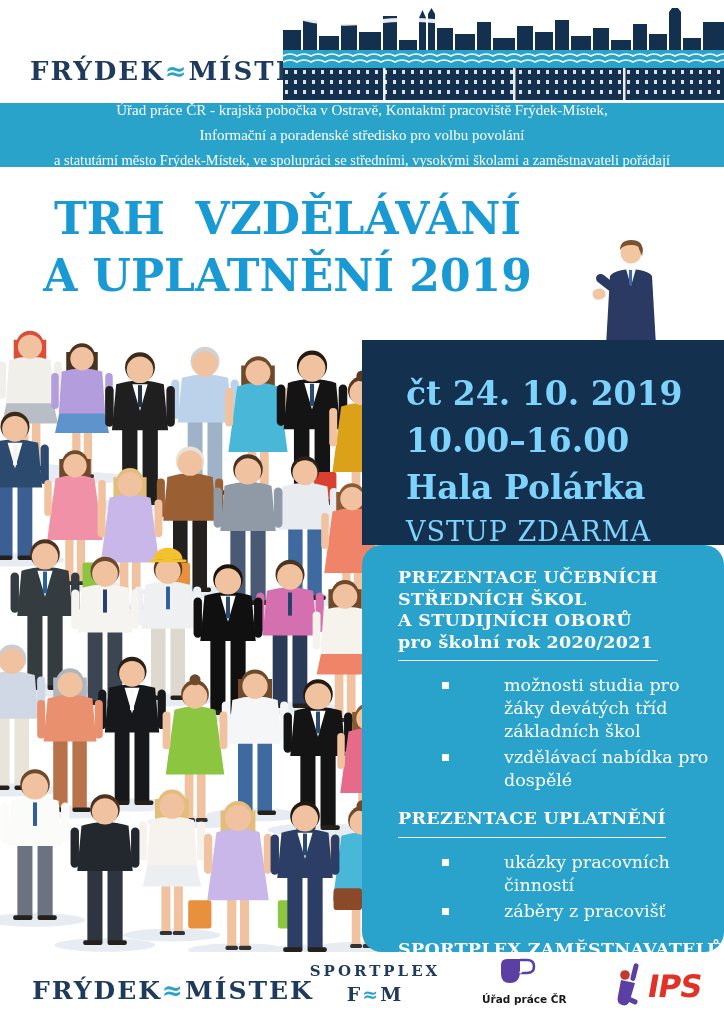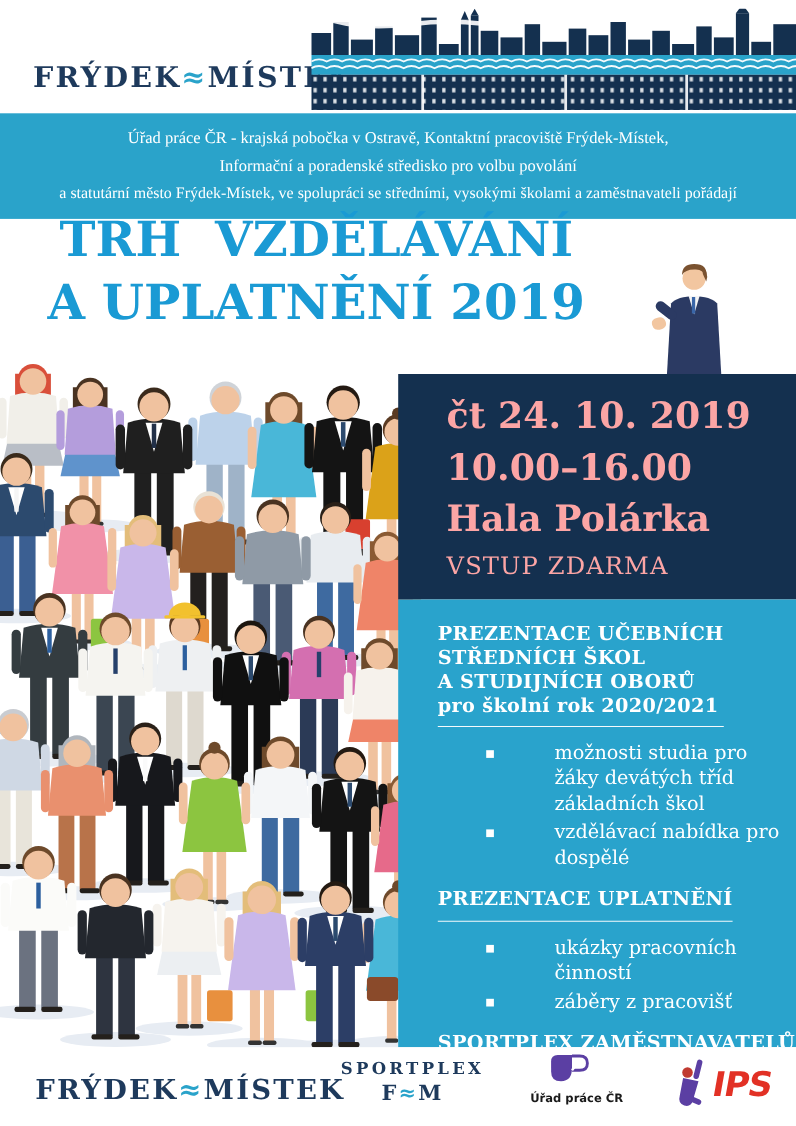--- a/index.html
+++ b/index.html
@@ -4,42 +4,42 @@
 <style>
   html,body{margin:0;padding:0;background:#ffffff;}
   .poster{position:relative;width:724px;height:1024px;background:#fff;overflow:hidden;
           font-family:"DejaVu Serif", serif;}
   
   .hdr-logo{position:absolute;left:30px;top:56px;font-weight:bold;font-size:26px;
             letter-spacing:2px;color:#1e3a5c;white-space:nowrap;}
   .tilde{color:#2aa3ca;}
   .skyline{position:absolute;left:283px;top:8px;}
   
-  .banner{position:absolute;left:0;top:103px;width:724px;height:96px;background:#2aa3ca;
+  .banner{position:absolute;left:0;top:103px;width:724px;height:64px;background:#2aa3ca;
           display:flex;flex-direction:column;justify-content:center;align-items:center;
           color:#fff;font-family:"Liberation Serif", serif;}
   .banner div{white-space:nowrap;line-height:25px;}
   .banner .b1,.banner .b2{font-size:15px;}
   .banner .b3{font-size:14.5px;}
   
   .title{position:absolute;left:0;top:190px;width:575px;text-align:center;
          color:#1a9ad4;font-weight:bold;font-size:44px;line-height:57px;z-index:3;}
   .title div{white-space:pre;}
   
   .presenter{position:absolute;left:592px;top:236px;z-index:1;}
   .crowd{position:absolute;left:0;top:290px;z-index:1;}
   
   .panel-event{position:absolute;left:362px;top:340px;width:362px;height:205px;
-               background:#14304f;color:#fca5a5;z-index:2;box-sizing:border-box;
-               padding:14px 0 0 44px;overflow:hidden;}
+               background:#14304f;color:#7dd3fc;z-index:2;box-sizing:border-box;
+               padding:30px 0 0 44px;overflow:hidden;}
   .ev-big{font-weight:bold;font-size:33px;line-height:47px;white-space:nowrap;}
-  .ev-free{font-size:22px;line-height:42px;letter-spacing:1px;white-space:nowrap;}
+  .ev-free{font-size:27px;line-height:42px;letter-spacing:1px;white-space:nowrap;}
   .panel-program{position:absolute;left:362px;top:545px;width:362px;height:407px;
                  background:#29a3cc;color:#fff;z-index:2;box-sizing:border-box;
-                 padding:22px 0 0 36px;overflow:hidden;}
+                 padding:22px 0 0 36px;overflow:hidden;border-radius:20px;}
   .sec-head{display:inline-block;border-bottom:1.5px solid rgba(255,255,255,.95);
             padding-bottom:7px;font-weight:bold;font-size:17.5px;line-height:21.5px;
             letter-spacing:.3px;}
   .bullets{margin:13px 0 16px 0;}
   .bullet{display:flex;align-items:flex-start;margin-bottom:3px;}
   .sq{flex:0 0 auto;width:7px;height:7px;background:#fff;margin:8px 11px 0 1px;}
   .bullet span{font-size:17.5px;line-height:23px;max-width:258px;display:inline-block;margin-left:44px;}
   
   .footer{position:absolute;left:0;top:952px;width:724px;height:72px;background:#fff;z-index:2;}
   .ft-frydek{position:absolute;left:32px;top:24px;font-weight:bold;font-size:25px;

